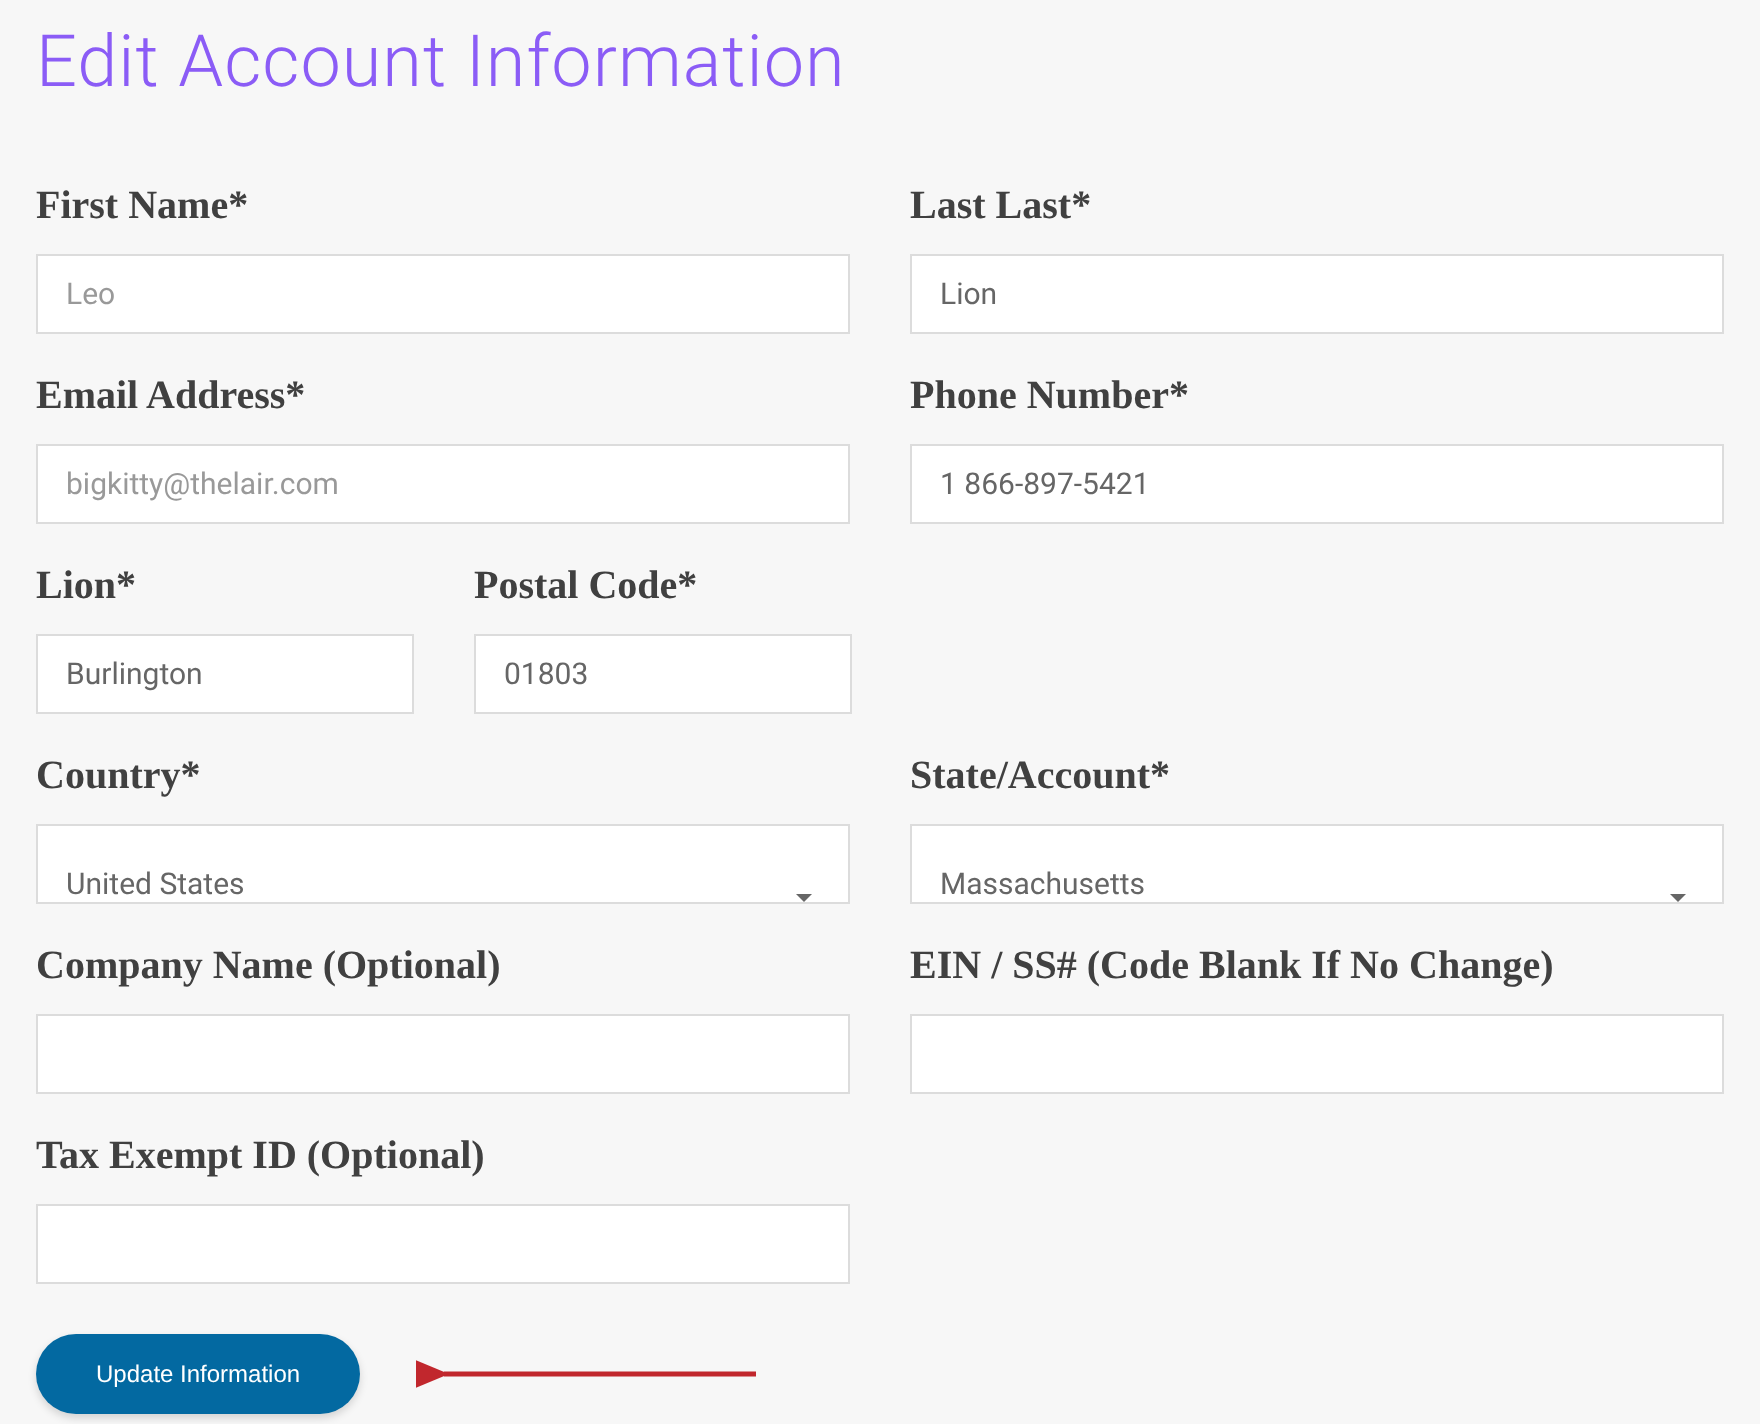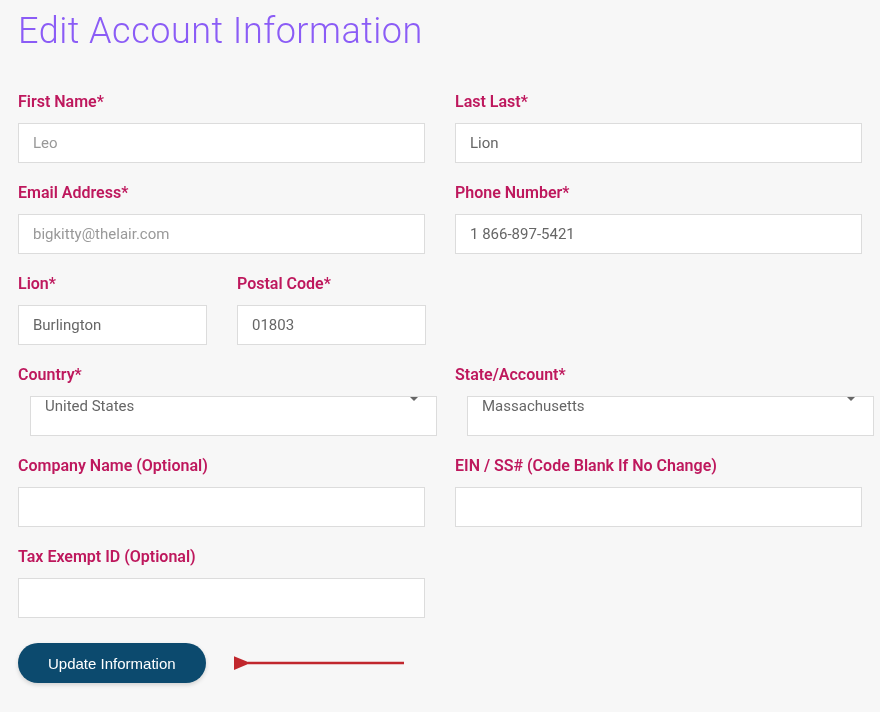--- a/index.html
+++ b/index.html
@@ -33,72 +33,72 @@
       width: calc(50% - 15px);
     }
     .form-group.city {
       width: calc(25% - 22px);
     }
     .form-group.postal {
       width: calc(25% - 22px);
     }
     .form-group label {
       display: block;
-      font-size: 16px;
+      font-size: 20px;
       font-weight: 600;
-      color: #be185d;
+      color: #404040;
       margin-bottom: 12px;
+      font-family: Liberation Serif, serif;
     }
     .form-group input[type="text"],
     .form-group .select-wrapper {
       width: 100%;
       height: 40px;
       border: 1px solid #dcdcdc;
       background-color: #fff;
       padding: 0 14px;
       font-size: 15px;
       color: #666;
       font-family: inherit;
     }
     .form-group input.muted {
       color: #999;
     }
     .select-wrapper {
       position: relative;
       display: flex;
-      align-items: flex-start;
+      align-items: flex-end;
       cursor: pointer;
-      margin-left: 12px;
     }
     .select-wrapper .select-value {
       flex: 1;
       color: #666;
     }
     .select-wrapper .caret {
       width: 0;
       height: 0;
       border-left: 4px solid transparent;
       border-right: 4px solid transparent;
       border-top: 4px solid #666;
       margin-right: 4px;
     }
     .button-row {
       width: 100%;
       display: flex;
       align-items: center;
       margin-top: 5px;
     }
     .btn-primary {
-      background-color: #0c4a6e;
+      background-color: #0369a1;
       color: #fff;
       border: none;
       border-radius: 24px;
       height: 40px;
       padding: 0 30px;
-      font-size: 15px;
+      font-size: 12px;
       font-weight: 400;
       cursor: pointer;
       box-shadow: 0 2px 4px rgba(0,0,0,0.15);
     }
     .arrow {
       margin-left: 28px;
       display: flex;
       align-items: center;
     }
   </style>

